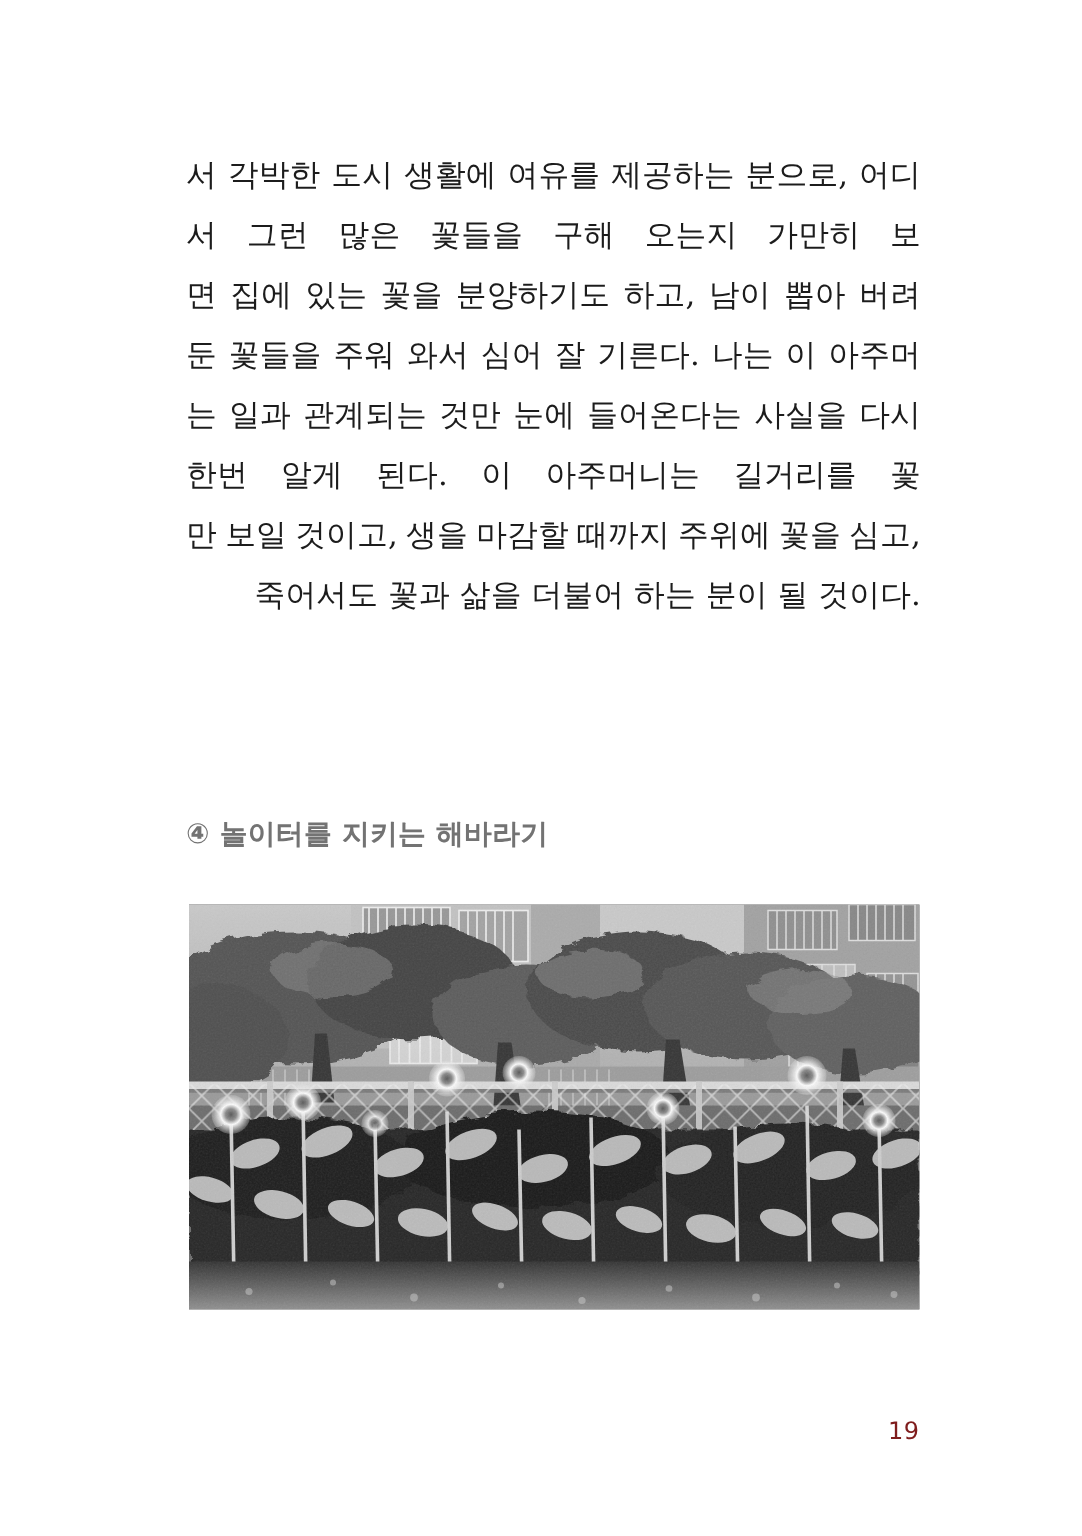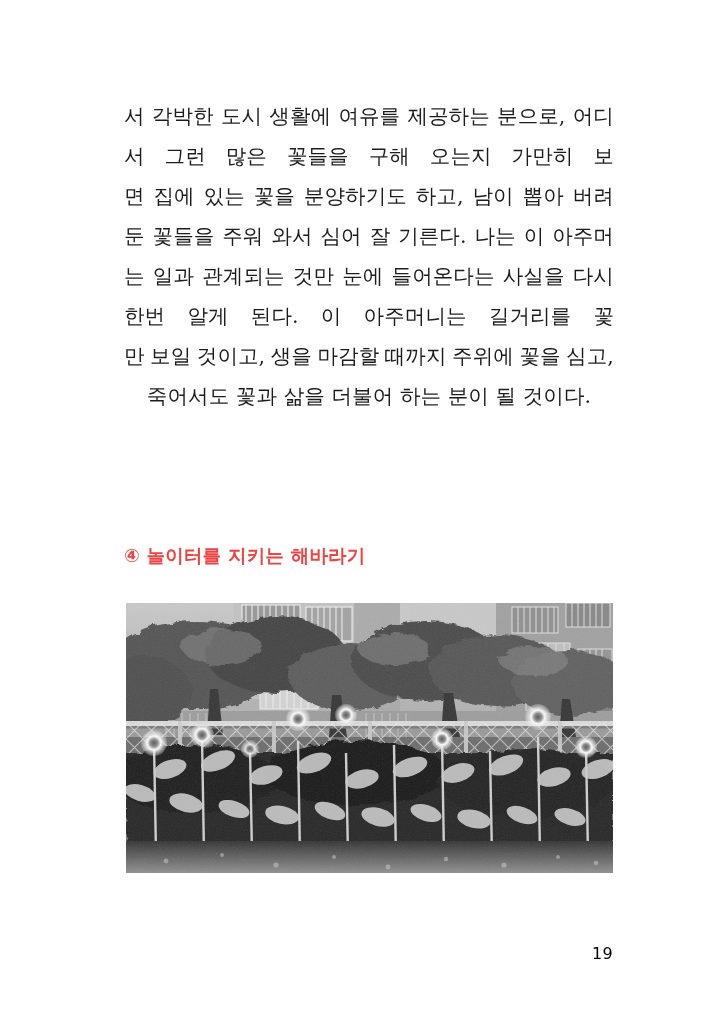--- a/index.html
+++ b/index.html
@@ -33,35 +33,35 @@
     display: flex;
     justify-content: space-between;
     font-size: 20.5px;
     line-height: 40px;
     white-space: nowrap;
     color: #1c1c1c;
     font-family: "DejaVu Serif", "Liberation Serif", serif;
     letter-spacing: 0.1px;
   }
   .text-line.last {
-    justify-content: center;
+    justify-content: flex-end;
   }
   .text-line > span {
     display: inline-block;
   }
 
   
   .section-heading {
     position: absolute;
     left: 124px;
     top: 543px;
     font-family: "DejaVu Sans", "Liberation Sans", sans-serif;
     font-size: 18.5px;
     font-weight: bold;
-    color: #ef4444;
+    color: #737373;
     letter-spacing: 0.2px;
     white-space: nowrap;
   }
 
   
   .photo {
     position: absolute;
     left: 126px;
     top: 603px;
     width: 487px;
@@ -76,21 +76,21 @@
     height: 100%;
   }
 
   
   .page-number {
     position: absolute;
     right: 108px;
     top: 944px;
     font-family: "DejaVu Sans", "Liberation Sans", sans-serif;
     font-size: 16px;
-    color: #000000;
+    color: #7f1d1d;
     letter-spacing: 0.3px;
   }
 </style>
 </head>
 <body>
 
 <div class="page">
 
   <div class="body-text">
     <div class="text-line">

